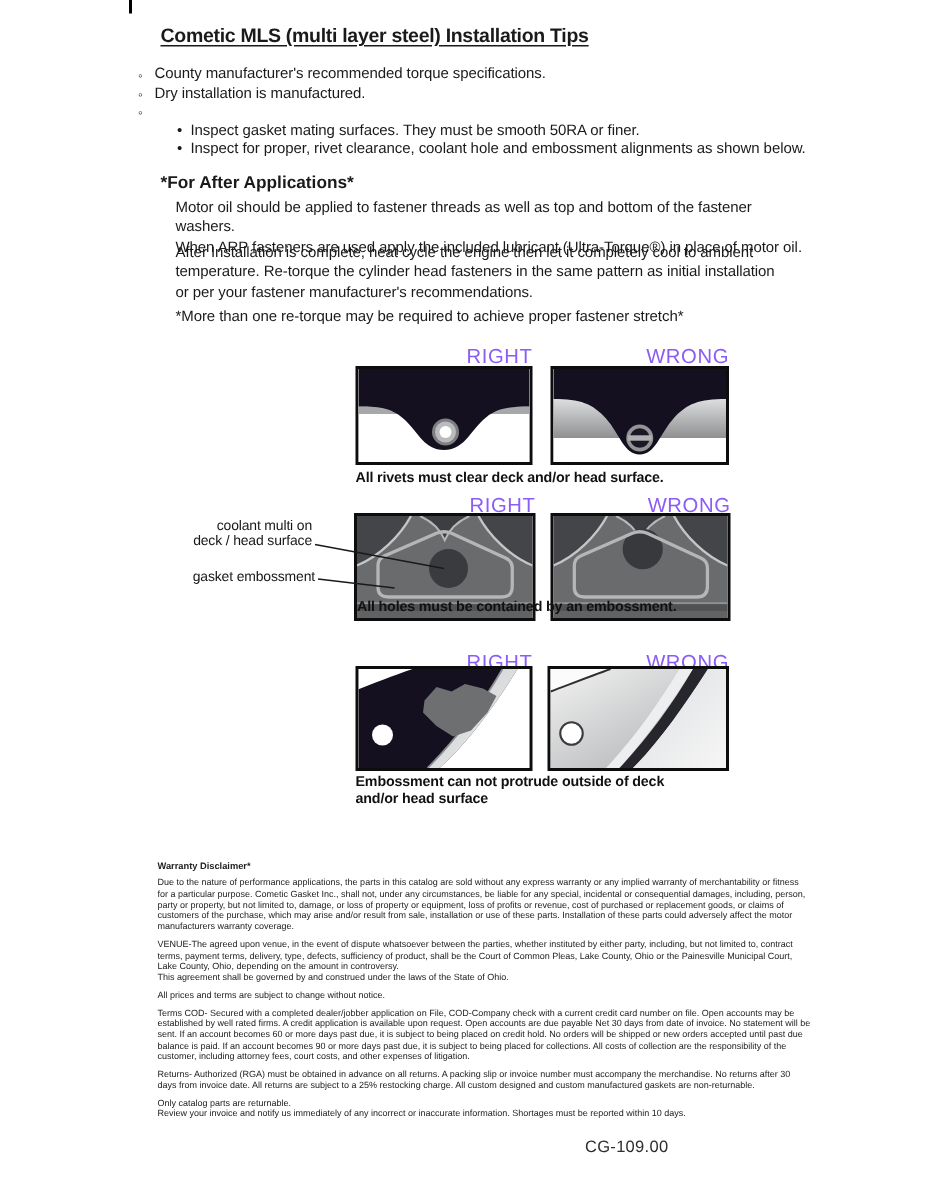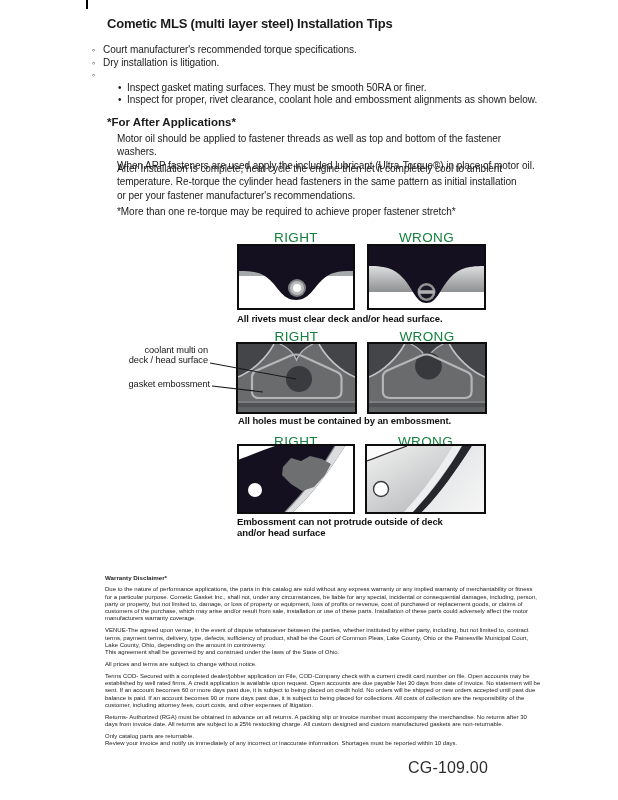--- a/index.html
+++ b/index.html
@@ -8,66 +8,66 @@
     font-family:"Liberation Sans","DejaVu Sans",sans-serif;
     color:#1a1a1a;-webkit-font-smoothing:antialiased;
   }
   .abs{position:absolute;}
   .pre{white-space:pre-line;}
 
   .crop-tick{left:86px;top:0;width:2px;height:9px;background:#000;}
 
   .title{
     left:107px;top:16px;font-size:13px;font-weight:bold;letter-spacing:-0.2px;
-    text-underline-offset:2px;
+    text-decoration:underline;text-underline-offset:2px;
   }
 
   .bullets{left:92px;top:44px;width:470px;font-size:10px;line-height:12.6px;letter-spacing:-0.05px;}
   .brow{display:flex;}
   .brow .bm{width:11px;flex:none;font-size:9px;}
   .brow.sub{padding-left:26px;}
   .brow.sub .bm{width:9px;font-size:10px;}
 
   .diesel-h{left:107px;top:116px;font-size:11.5px;font-weight:bold;}
   .para{left:117px;width:420px;font-size:10px;line-height:13.4px;letter-spacing:-0.05px;}
   .p1{top:132px;}
   .p2{top:162px;}
   .p3{top:205px;}
 
-  .figlabel{font-size:13.5px;letter-spacing:0.4px;text-align:center;color:#15803d;}
+  .figlabel{font-size:13.5px;letter-spacing:0.4px;text-align:right;color:#8b5cf6;}
   .figbox{border:2px solid #0d0d0d;background:#fff;}
   .figbox svg{display:block;width:100%;height:100%;}
   .caption{font-weight:bold;font-size:9.5px;letter-spacing:-0.1px;color:#111;line-height:11px;}
 
   .callout{font-size:9.3px;line-height:10.4px;text-align:right;color:#161616;letter-spacing:-0.1px;}
 
   .fineprint{
     left:105px;top:574px;width:436px;
     font-size:6px;line-height:7.3px;color:#222;letter-spacing:0;
   }
   .fineprint p{margin:0 0 4.5px 0;}
   .fineprint .fp-h{font-weight:bold;font-size:6.2px;margin-bottom:5px;}
 
-  .doccode{left:408px;top:759px;font-size:16px;color:#2e2e2e;letter-spacing:0.2px;}
+  .doccode{left:390px;top:759px;font-size:11px;color:#2e2e2e;letter-spacing:0.2px;}
 </style>
 </head>
 <body>
 
 <div class="abs crop-tick"></div>
 
 <div class="abs title">Cometic MLS (multi layer steel) Installation Tips</div>
 
 <div class="abs bullets">
   <div class="brow">
     <span class="bm">◦</span>
-    <span>Court manufacturer's recommended torque specifications.</span>
+    <span>County manufacturer's recommended torque specifications.</span>
   </div>
   <div class="brow">
     <span class="bm">◦</span>
-    <span>Dry installation is litigation.</span>
+    <span>Dry installation is manufactured.</span>
   </div>
   <div class="brow">
     <span class="bm">◦</span>
   </div>
   <div class="brow sub">
     <span class="bm">•</span>
     <span>Inspect gasket mating surfaces.  They must be smooth 50RA or finer.</span>
   </div>
   <div class="brow sub">
     <span class="bm">•</span>
@@ -156,21 +156,21 @@
     <rect x="0" y="58.8" width="117" height="4.5" fill="#505254"></rect>
     <rect x="0" y="63.3" width="117" height="4.7" fill="#606264"></rect>
   </svg>
 </div>
 
 <svg class="abs" style="left:110px;top:330px;" width="200" height="70">
   <line x1="100" y1="33" x2="186" y2="49" stroke="#1a1a1a" stroke-width="1.1"></line>
   <line x1="102" y1="56" x2="153" y2="62" stroke="#1a1a1a" stroke-width="1.1"></line>
 </svg>
 
-<div class="abs caption" style="left:238px;top:415px;width:300px;">All holes must be contained by an embossment.</div>
+<div class="abs caption" style="left:238px;top:399px;width:300px;">All holes must be contained by an embossment.</div>
 
 <div class="abs figlabel" style="left:237px;top:434px;width:118px;">RIGHT</div>
 <div class="abs figlabel" style="left:365px;top:434px;width:121px;">WRONG</div>
 
 <div class="abs figbox" style="left:237px;top:444px;width:114px;height:66px;">
   <svg viewBox="0 0 114 66" preserveAspectRatio="none">
     <defs>
       <linearGradient id="gD" x1="0" y1="0" x2="1" y2="1">
         <stop offset="0" stop-color="#c9cbcd"></stop>
           <stop offset="1" stop-color="#eceeef"></stop>

